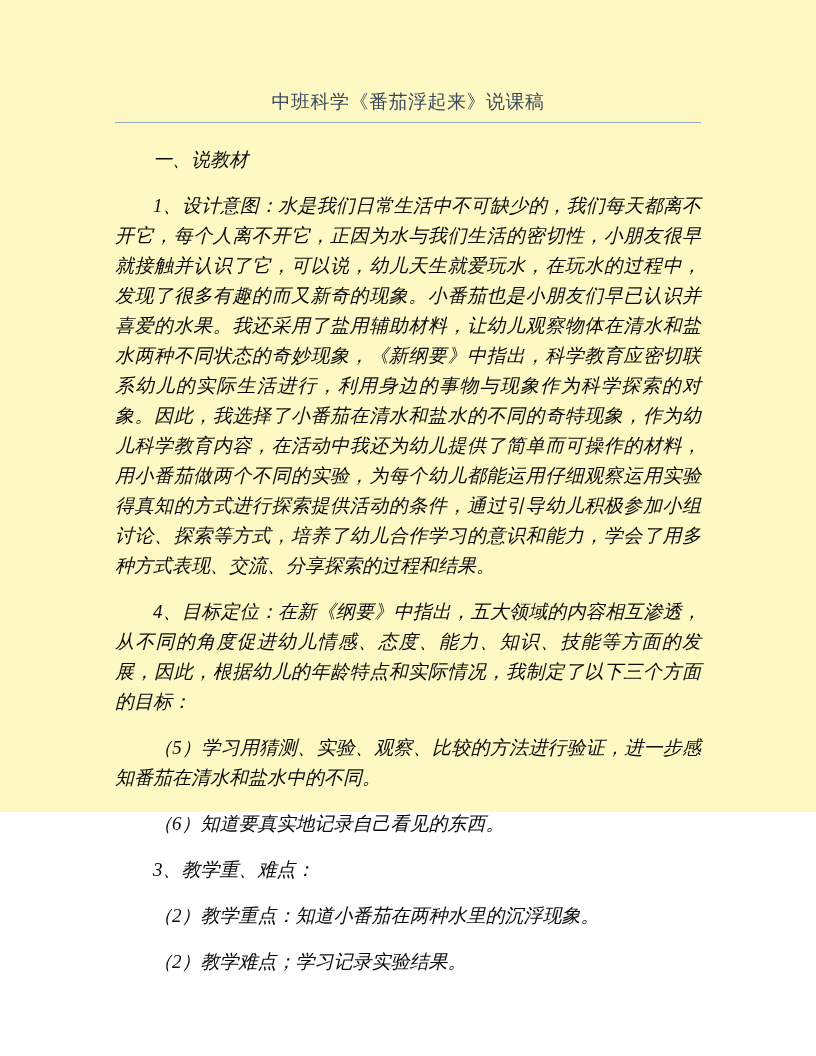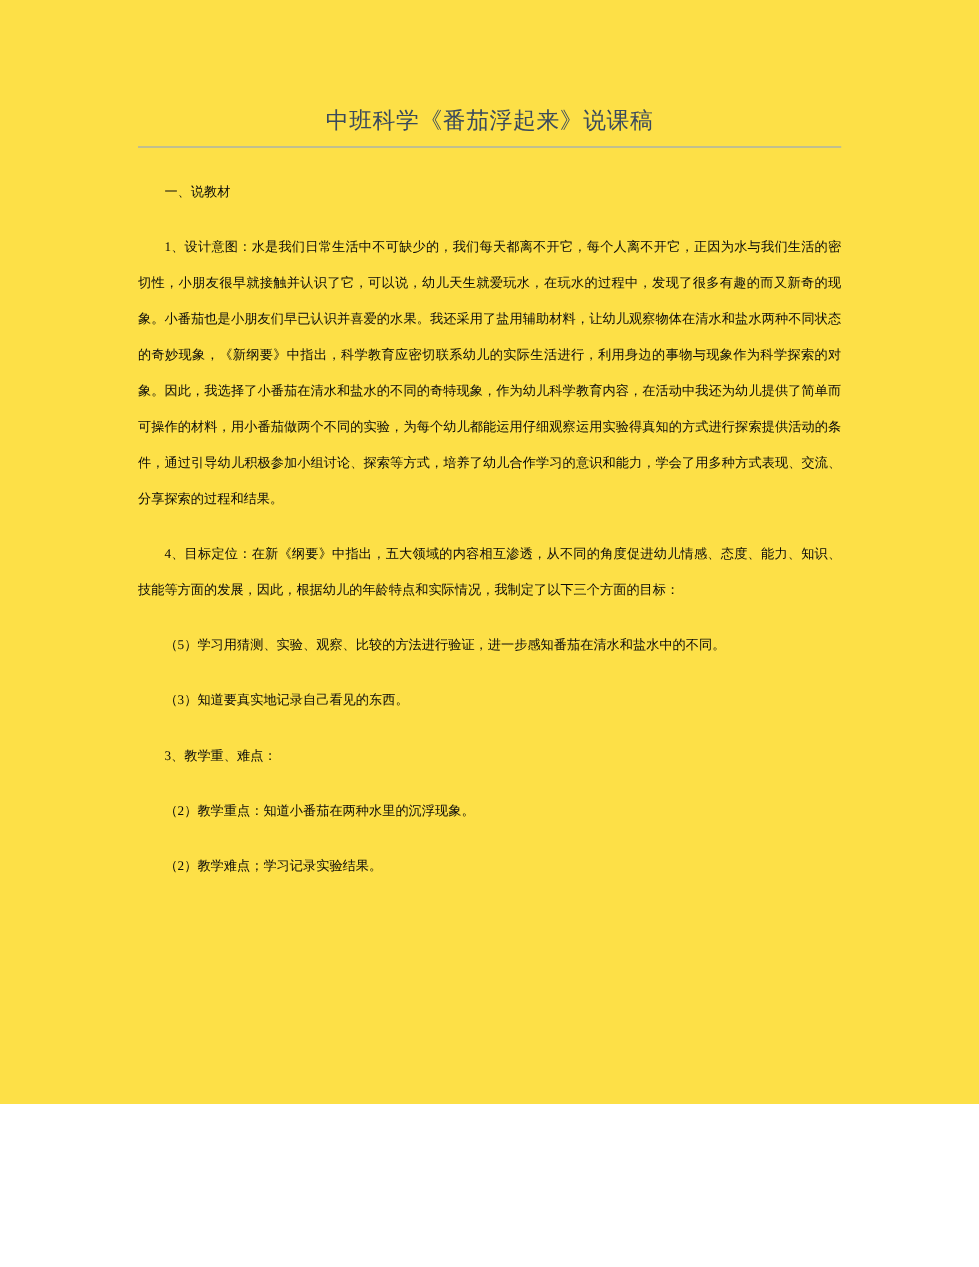--- a/index.html
+++ b/index.html
@@ -10,22 +10,22 @@
   body {
     width: 816px;
     height: 1056px;
     font-family: "Liberation Serif", "DejaVu Serif", serif;
     color: #000000;
     overflow: hidden;
   }
   .page {
     position: relative;
     width: 816px;
-    height: 920px;
-    background: #fde047;
+    height: 812px;
+    background: #fef9c3;
     box-sizing: border-box;
   }
   .doc-body {
     position: absolute;
     left: 115px;
     top: 88px;
     width: 586px;
   }
   .doc-title {
     font-size: 19px;
@@ -37,26 +37,27 @@
     font-weight: normal;
     white-space: nowrap;
   }
   .title-rule {
     height: 0;
     border-top: 1.2px solid #9aa9bd;
     margin: 6px 0 0 0;
     width: 586px;
   }
   .para {
-    font-size: 11px;
+    font-size: 19px;
     line-height: 30px;
     text-align: justify;
     text-justify: inter-ideograph;
     margin: 16px 0 0 0;
     color: #0a0a0a;
+    font-style: italic;
   }
   .para.indent2 {
     text-indent: 2em;
   }
   .para.heading-line {
     text-indent: 2em;
     margin-top: 0;
   }
 </style>
 </head>
@@ -72,21 +73,21 @@
 
     <p class="para indent2 heading-line" style="margin-top:22px;">一、说教材</p>
 
     <p class="para indent2">1、设计意图：水是我们日常生活中不可缺少的，我们每天都离不开它，每个人离不开它，正因为水与我们生活的密切性，小朋友很早就接触并认识了它，可以说，幼儿天生就爱玩水，在玩水的过程中，发现了很多有趣的而又新奇的现象。小番茄也是小朋友们早已认识并喜爱的水果。我还采用了盐用辅助材料，让幼儿观察物体在清水和盐水两种不同状态的奇妙现象，《新纲要》中指出，科学教育应密切联系幼儿的实际生活进行，利用身边的事物与现象作为科学探索的对象。因此，我选择了小番茄在清水和盐水的不同的奇特现象，作为幼儿科学教育内容，在活动中我还为幼儿提供了简单而可操作的材料，用小番茄做两个不同的实验，为每个幼儿都能运用仔细观察运用实验得真知的方式进行探索提供活动的条件，通过引导幼儿积极参加小组讨论、探索等方式，培养了幼儿合作学习的意识和能力，学会了用多种方式表现、交流、分享探索的过程和结果。</p>
 
     <p class="para indent2">4、目标定位：在新《纲要》中指出，五大领域的内容相互渗透，从不同的角度促进幼儿情感、态度、能力、知识、技能等方面的发展，因此，根据幼儿的年龄特点和实际情况，我制定了以下三个方面的目标：</p>
 
 
     <p class="para indent2">（5）学习用猜测、实验、观察、比较的方法进行验证，进一步感知番茄在清水和盐水中的不同。</p>
 
-    <p class="para indent2">（3）知道要真实地记录自己看见的东西。</p>
+    <p class="para indent2">（6）知道要真实地记录自己看见的东西。</p>
 
     <p class="para indent2">3、教学重、难点：</p>
 
     <p class="para indent2">（2）教学重点：知道小番茄在两种水里的沉浮现象。</p>
 
     <p class="para indent2">（2）教学难点；学习记录实验结果。</p>
 
 
   </div>
 

